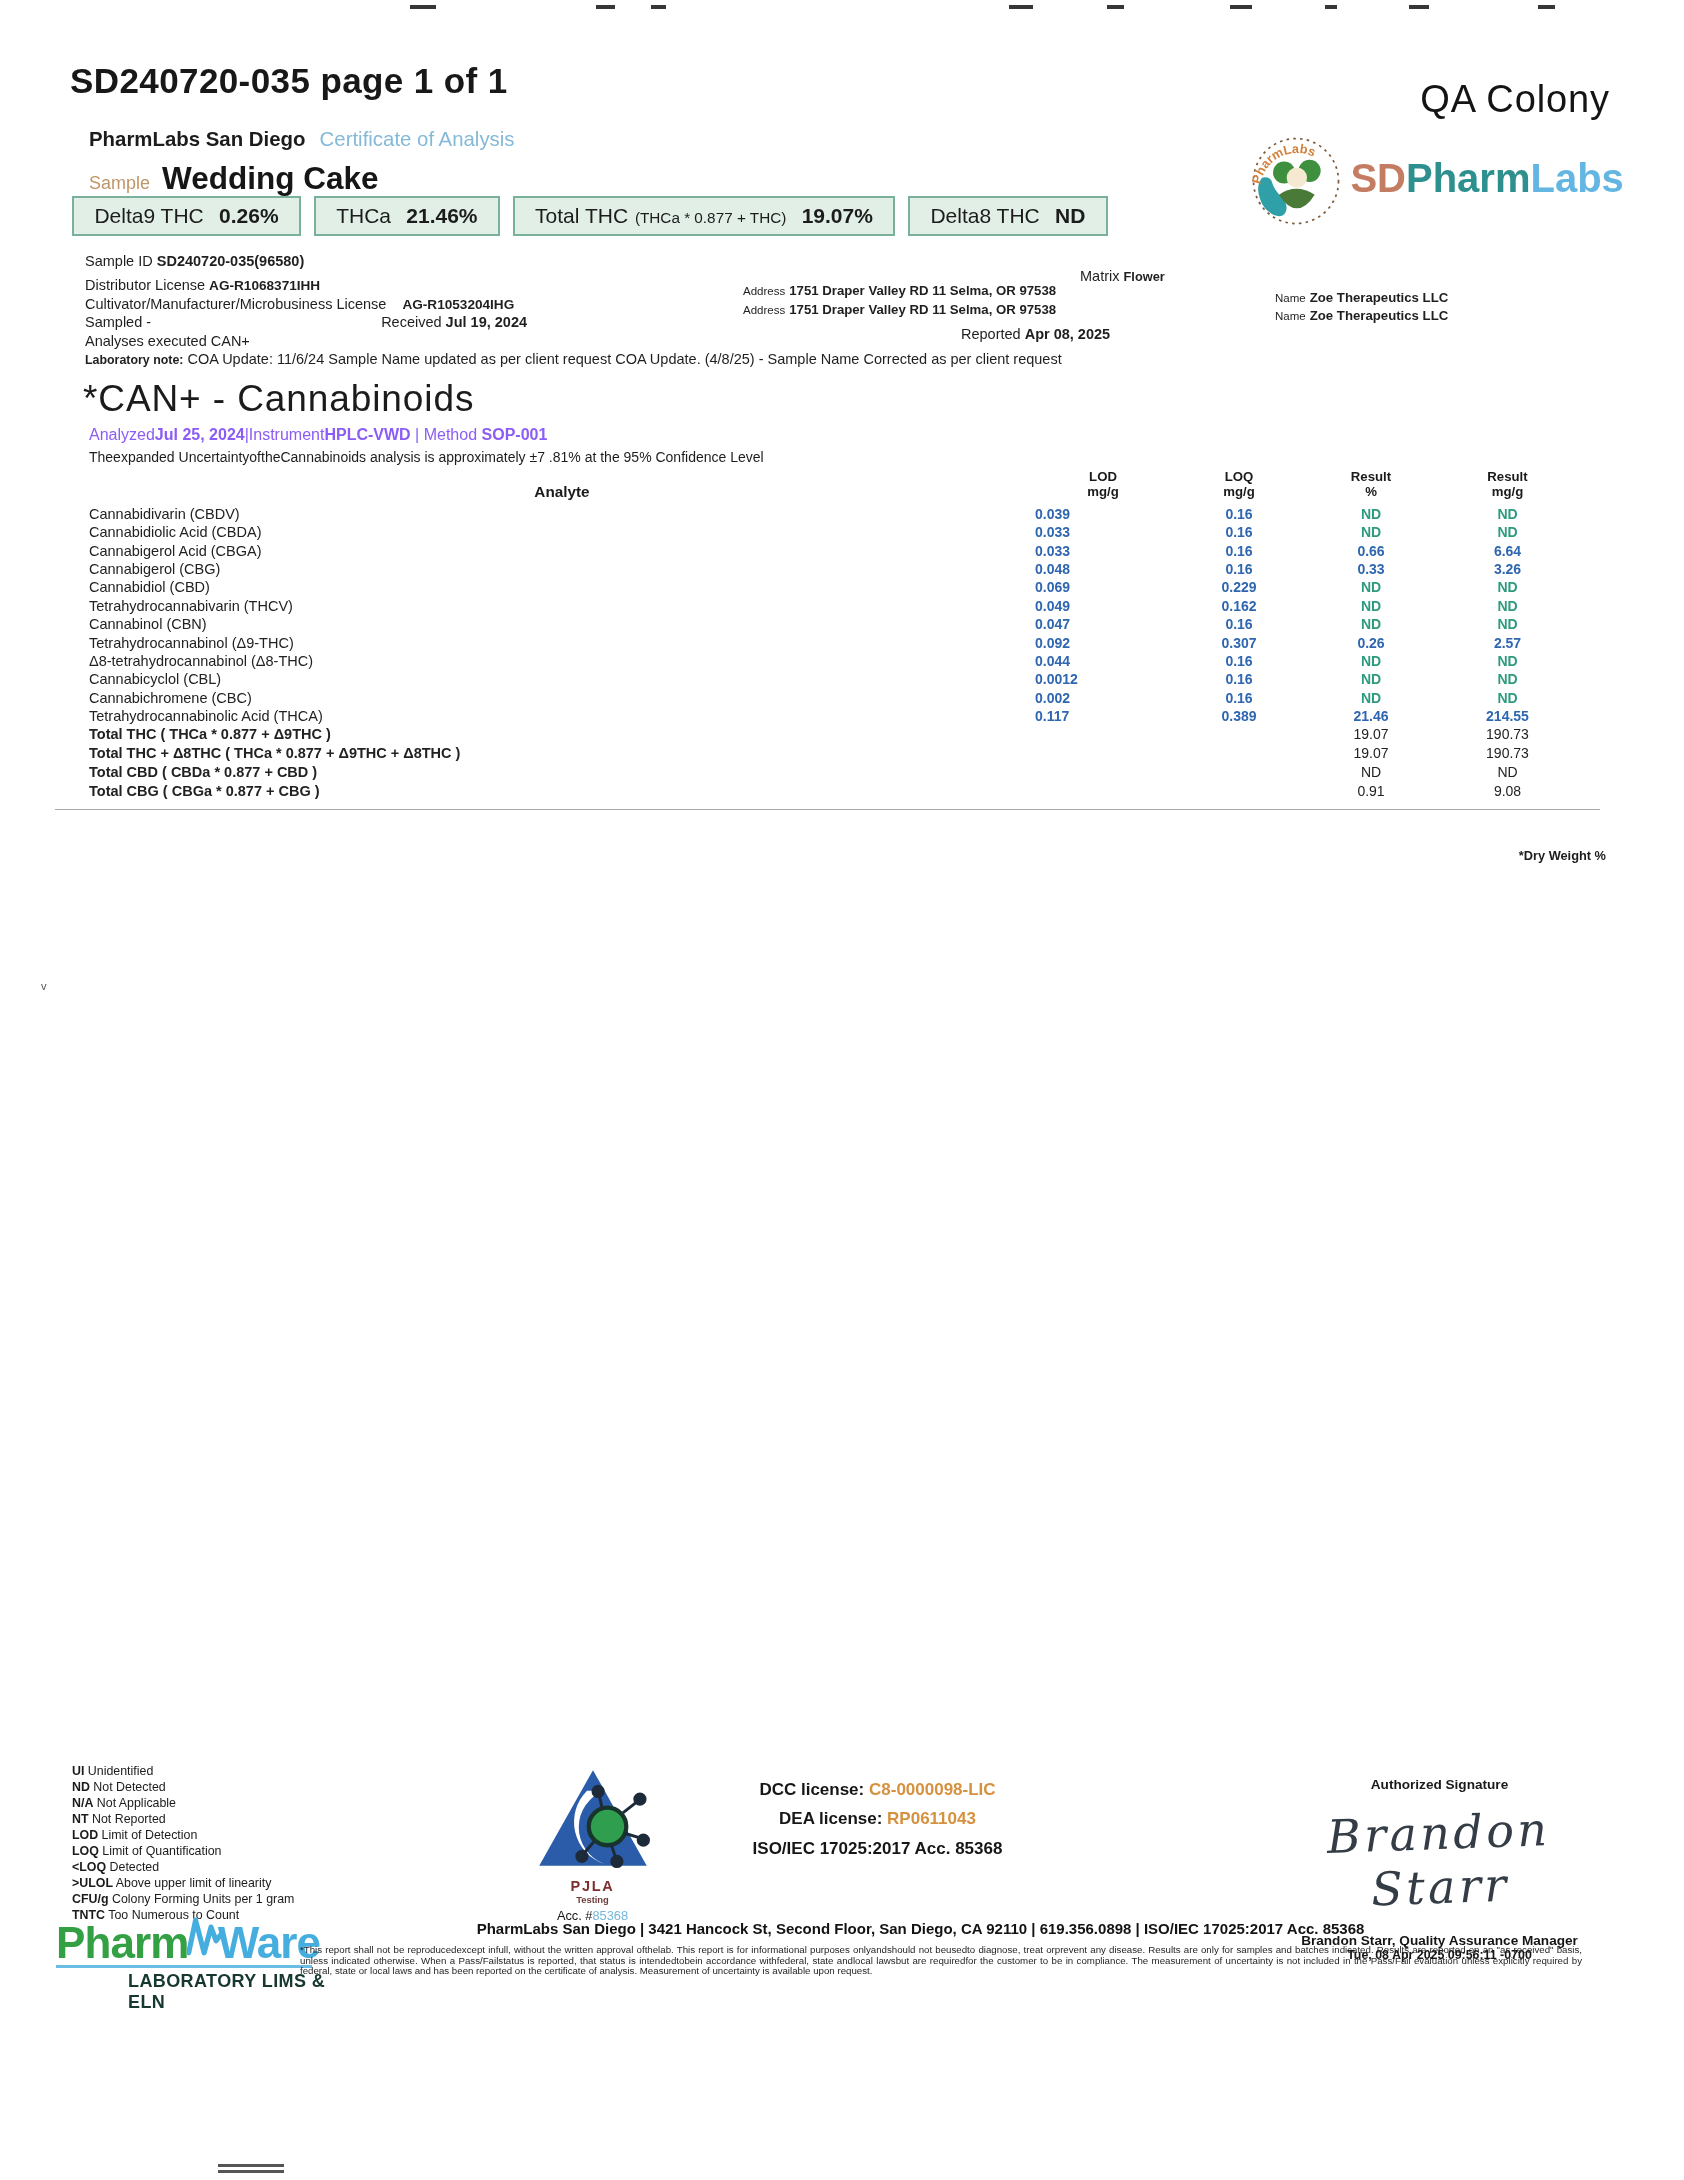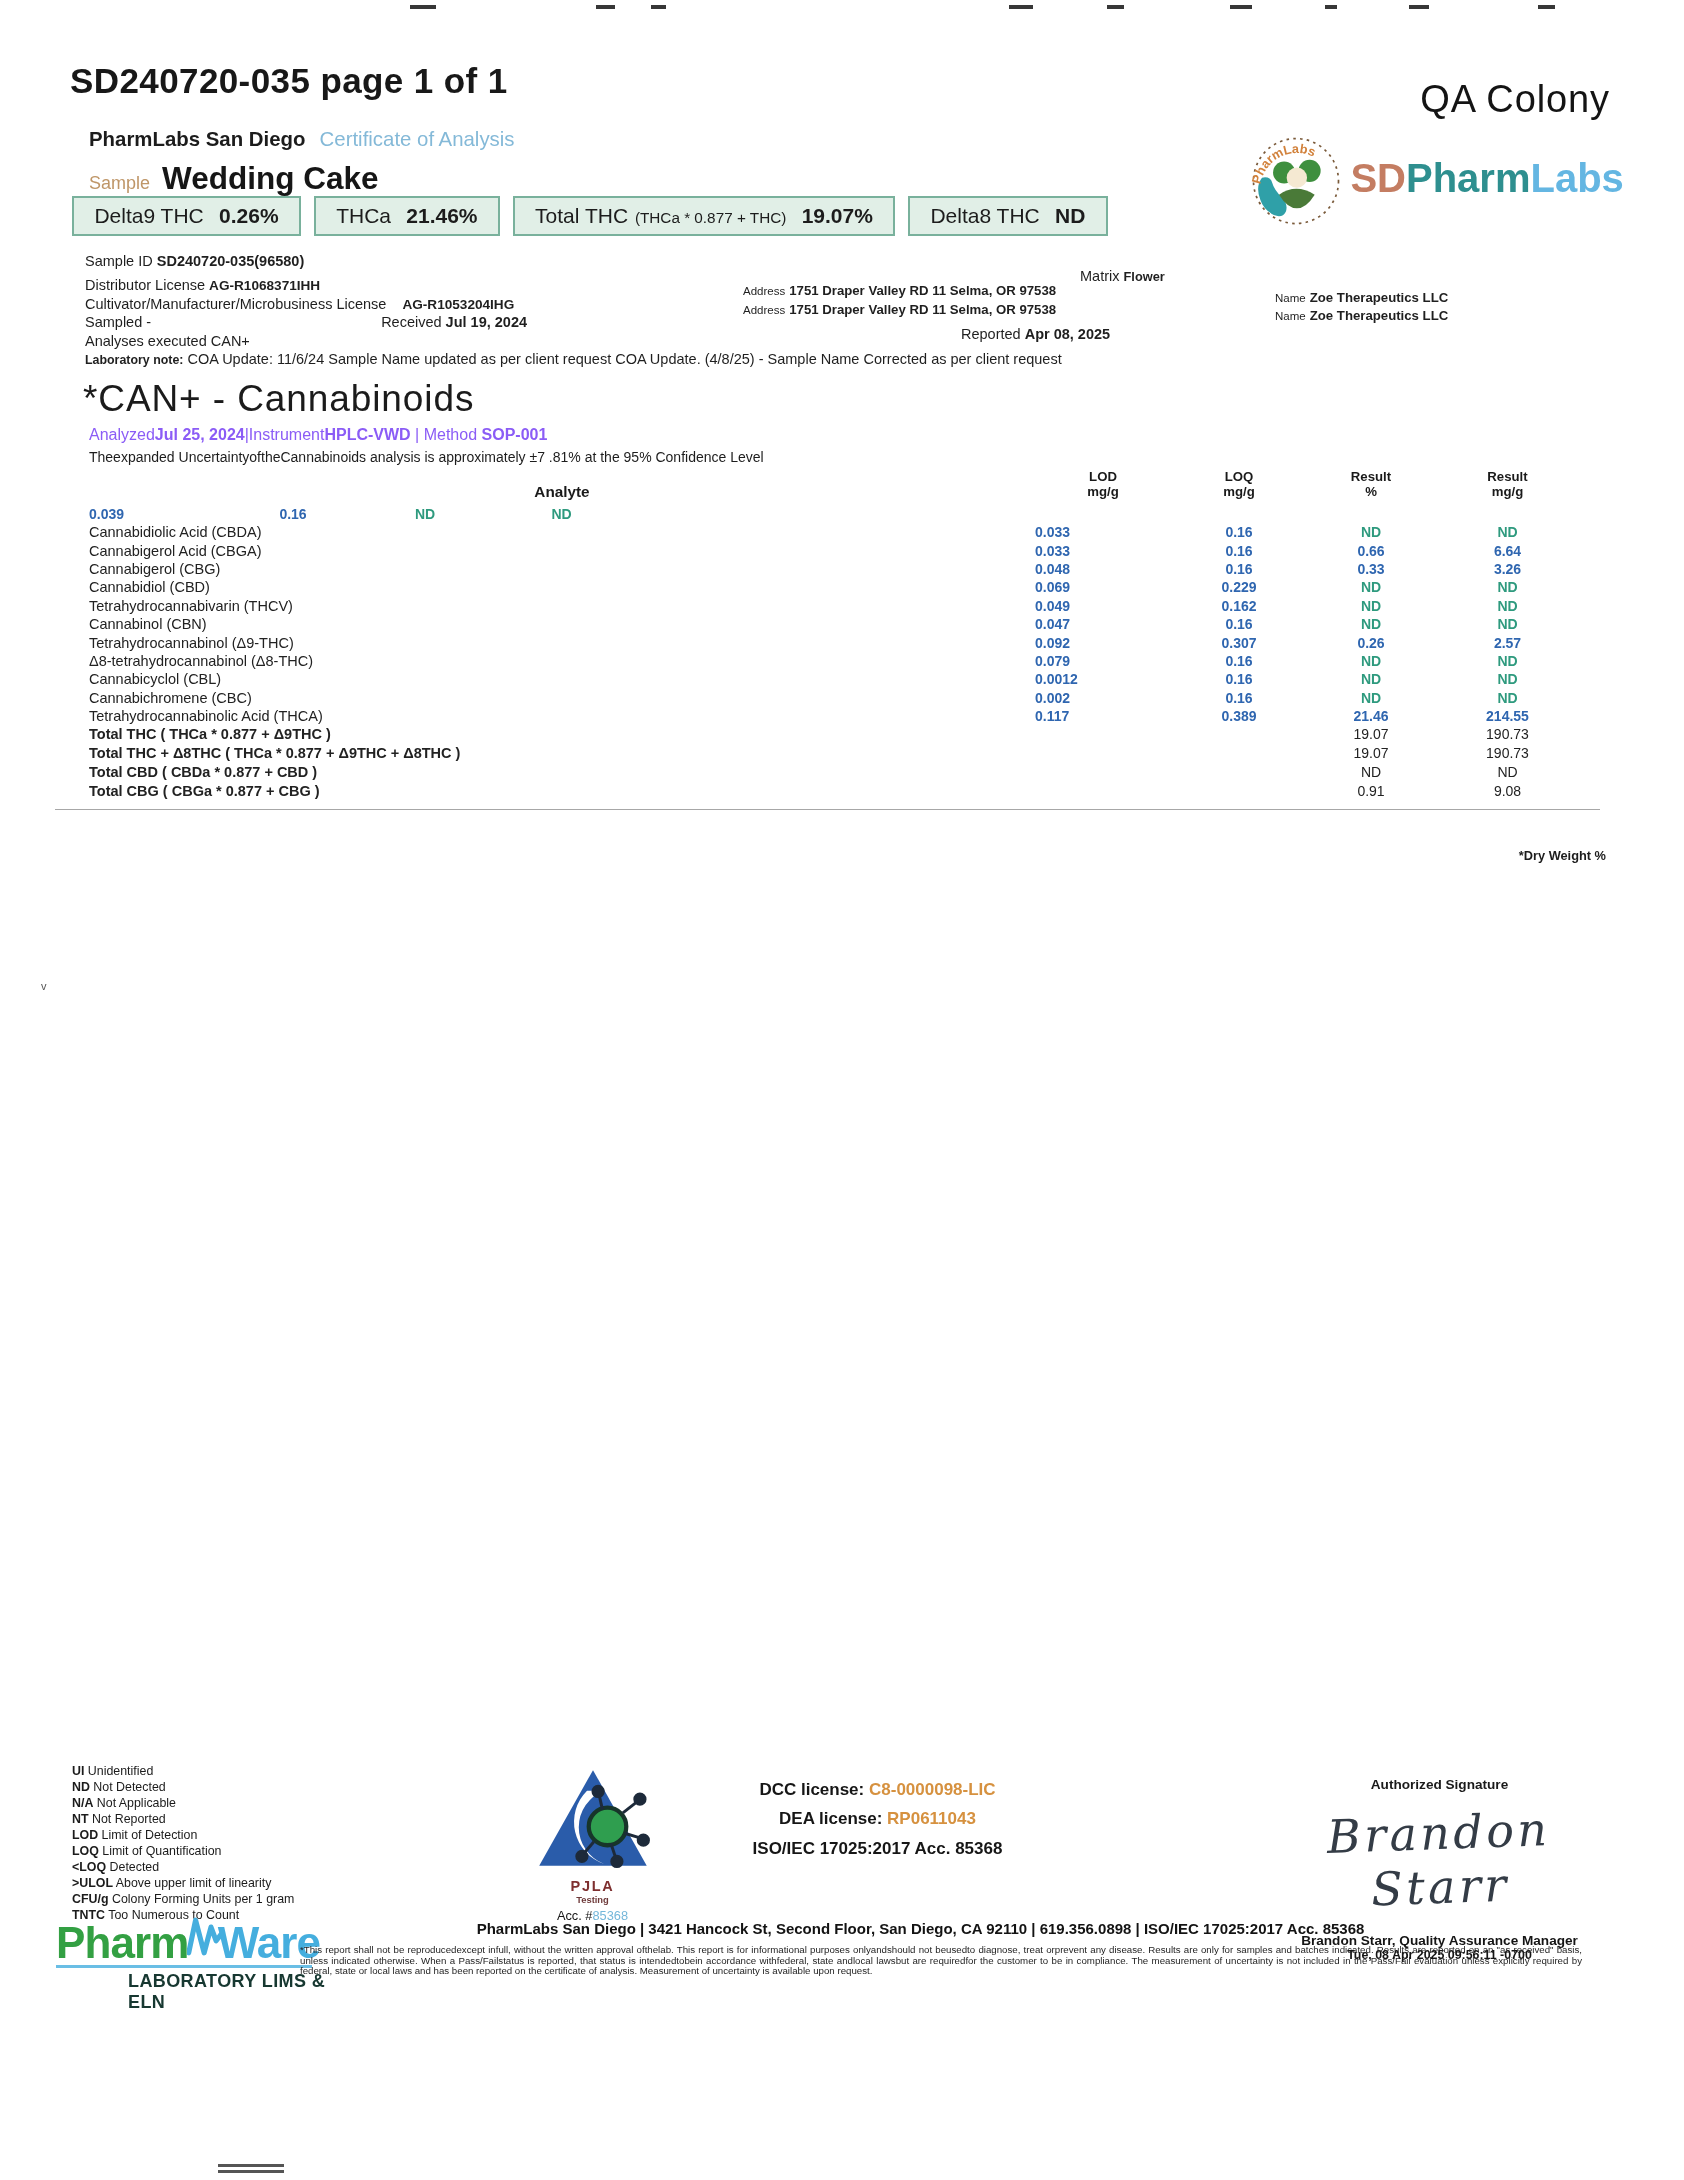--- a/index.html
+++ b/index.html
@@ -212,20 +212,21 @@
   <div class="tablewrap">
     <div class="thead">
       <div class="hcell c-name">Analyte</div>
       <div class="hcell c-lod"><span>LOD</span><br><span>mg/g</span></div>
       <div class="hcell c-loq"><span>LOQ</span><br><span>mg/g</span></div>
       <div class="hcell c-pct"><span>Result</span><br><span>%</span></div>
       <div class="hcell c-mgg"><span>Result</span><br><span>mg/g</span></div>
     </div>
     <div class="trows">
         <div class="trow">
+          <div class="c-name">Cannabidivarin (CBDV)</div>
           <div class="c-lod num">0.039</div>
           <div class="c-loq num">0.16</div>
           <div class="c-pct nd">ND</div>
           <div class="c-mgg nd">ND</div>
         </div>
         <div class="trow">
           <div class="c-name">Cannabidiolic Acid (CBDA)</div>
           <div class="c-lod num">0.033</div>
           <div class="c-loq num">0.16</div>
           <div class="c-pct nd">ND</div>
@@ -268,21 +269,21 @@
         </div>
         <div class="trow">
           <div class="c-name">Tetrahydrocannabinol (Δ9-THC)</div>
           <div class="c-lod num">0.092</div>
           <div class="c-loq num">0.307</div>
           <div class="c-pct num">0.26</div>
           <div class="c-mgg num">2.57</div>
         </div>
         <div class="trow">
           <div class="c-name">Δ8-tetrahydrocannabinol (Δ8-THC)</div>
-          <div class="c-lod num">0.079</div>
+          <div class="c-lod num">0.044</div>
           <div class="c-loq num">0.16</div>
           <div class="c-pct nd">ND</div>
           <div class="c-mgg nd">ND</div>
         </div>
         <div class="trow">
           <div class="c-name">Cannabicyclol (CBL)</div>
           <div class="c-lod num">0.0012</div>
           <div class="c-loq num">0.16</div>
           <div class="c-pct nd">ND</div>
           <div class="c-mgg nd">ND</div>

